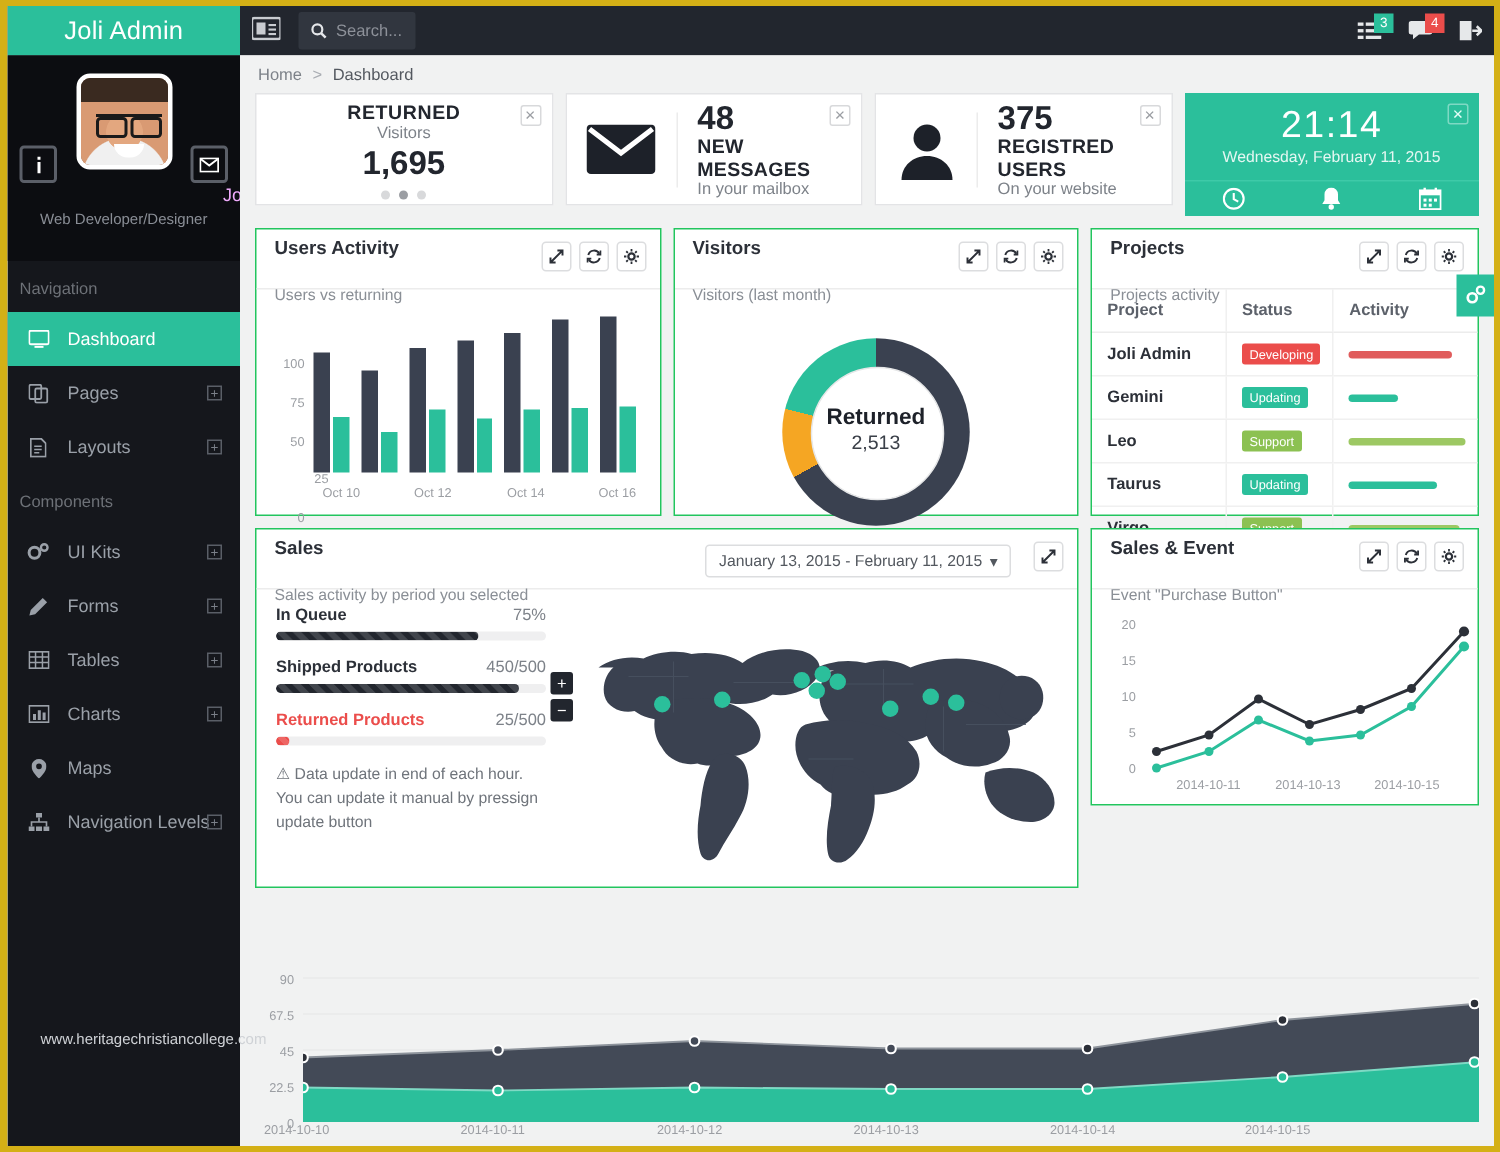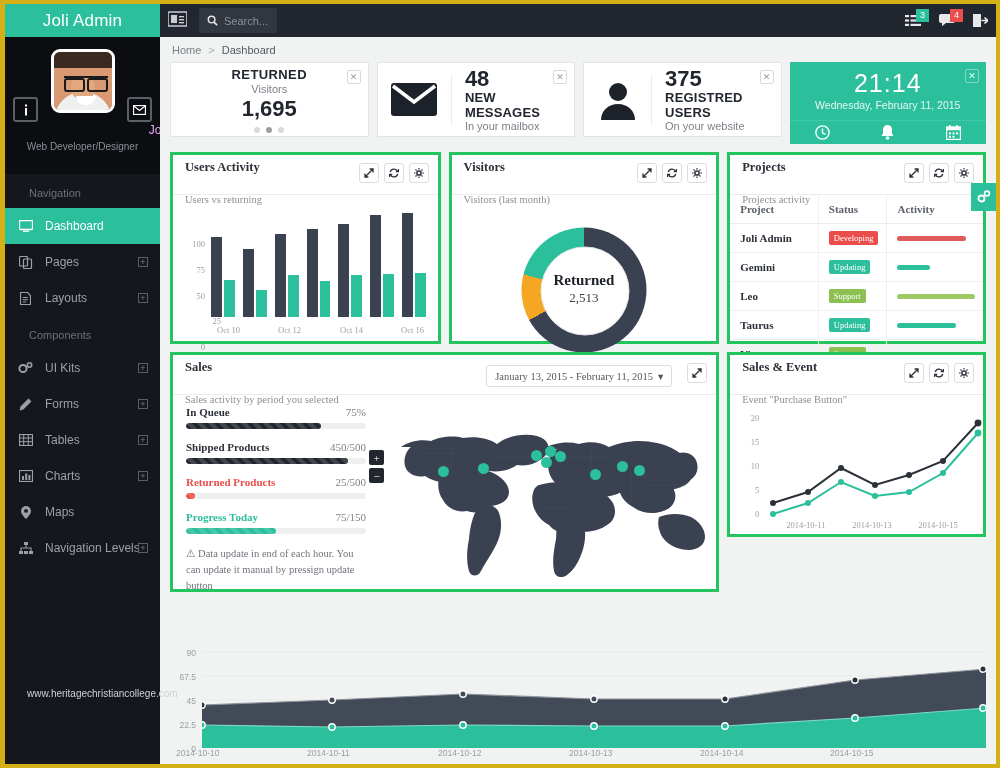--- a/index.html
+++ b/index.html
@@ -62,21 +62,21 @@
   .avatar .mouth { position:absolute; left:22px; top:44px; width:20px; height:9px;
       background:#fff; border-radius:0 0 10px 10px; }
   .side-sq {
     position:absolute; top:60px; width:25px; height:25px; border:2px solid #5b5f68;
     border-radius:3px; display:flex; align-items:center; justify-content:center; color:#fff;
   }
   .side-sq.left { left:8px; } .side-sq.right { right:8px; }
   .pname { position:absolute; left:0; top:86px; width:100%; text-align:right; color:#f0abfc; font-size:12px;margin-left:40px; }
   .prole { position:absolute; left:0; top:104px; width:100%; text-align:center; color:#8a8e96; font-size:10px; }
 
-  .navlabel { color:#6d7177; font-size:11px; padding:13px 0 9px 24px; }
+  .navlabel { color:#6d7177; font-size:11px; padding:13px 0 9px 8px; }
   .navitem {
     height:36px; display:flex; align-items:center; padding:0 10px 0 13px;
     color:#9aa0a8; font-size:12px; gap:12px; position:relative;
   }
   .navitem.active { background:#2BBF9B; color:#fff; }
   .navitem .ic { width:15px; display:flex; justify-content:center; }
   .navitem .plus {
     position:absolute; right:12px; width:10px; height:10px;
     border:1px solid #5a5f67; color:#7b8089; font-size:9px;
     display:flex; align-items:center; justify-content:center; line-height:1;
@@ -116,21 +116,21 @@
   .dots i.on { background:#9b9ea3; }
 
   .clockcard { flex:1; background:#2BBF9B; border:none; color:#fff; display:flex; flex-direction:column; }
   .clockcard .time { font-size:25px; text-align:center; margin-top:7px; font-weight:300; letter-spacing:1px; }
   .clockcard .date { font-size:10.5px; text-align:center; margin-top:1px; color:#e4f7f2; }
   .clockcard .cicons { display:flex; margin-top:9px; border-top:1px solid #3ecaa8; }
   .clockcard .cicons div { flex:1; display:flex; align-items:center; justify-content:center; height:23px; }
   .clockcard .closebtn { background:transparent; border-color:#7fd9c4; color:#e6fff8; }
 
   
-  .panel { background:#fff; border:3px solid #22c55e; position:relative;font-family:Liberation Serif, serif; }
+  .panel { background:#fff; border:1px solid #22c55e; position:relative; }
   .phead { height:40px; border-bottom:1px solid #ececec; padding:5px 10px 0 12px; position:relative; }
   .ptitle { font-size:12.5px; font-weight:bold; color:#2c3038; }
   .psub { font-size:10.5px; color:#8a8f96; margin-top:19px; }
   .ptools { position:absolute; right:9px; top:8px; display:flex; gap:5px; }
   .ptool {
     width:20px; height:20px; border:1px solid #dcdddf; border-radius:3px; background:#fff;
     display:flex; align-items:center; justify-content:center; color:#2c3038; font-size:10px;
   }
 
   
@@ -666,29 +666,20 @@
                   <i style="width:90%;background-color:#22262e"></i>
                 </div>
             </div>
             <div class="pb">
               <div class="lab">
                   <b style="color:#eb4d4b">Returned Products</b>
                   <span>25/500</span>
                 </div>
               <div class="pbtrack">
                   <i style="width:5%;background-color:#eb4d4b"></i>
-                </div>
-            </div>
-            <div class="pb">
-              <div class="lab">
-                  <b style="color:#2BBF9B">Progress Today</b>
-                  <span>75/150</span>
-                </div>
-              <div class="pbtrack">
-                  <i style="width:50%;background-color:#2BBF9B"></i>
                 </div>
             </div>
             <div class="note">
               <span>⚠</span>
               <span>Data update in end of each hour. You can update it manual by pressign update button</span>
             </div>
           </div>
 
           <div class="mapzoom">
             <div>+</div>

